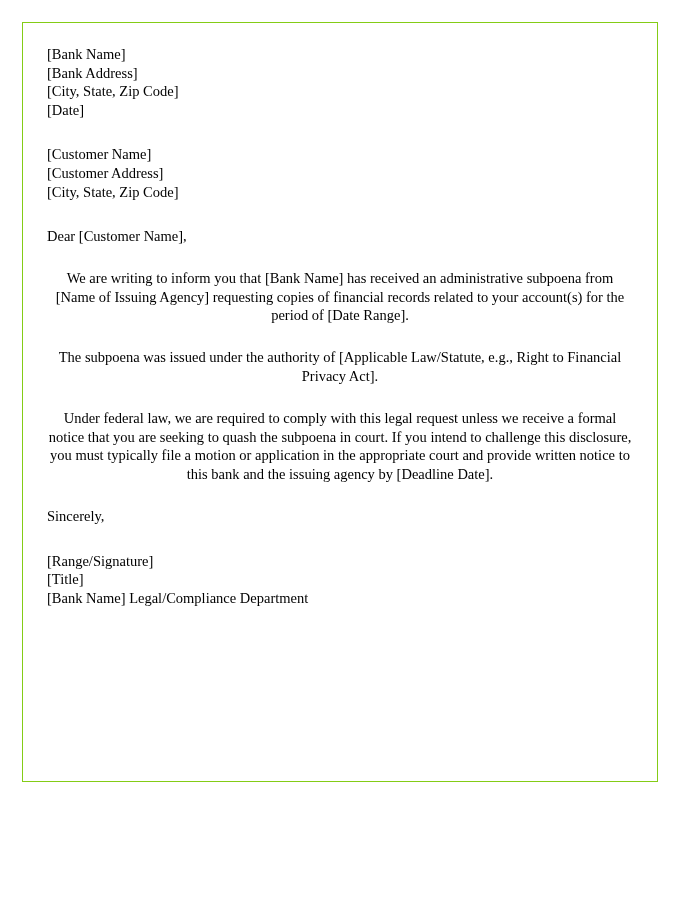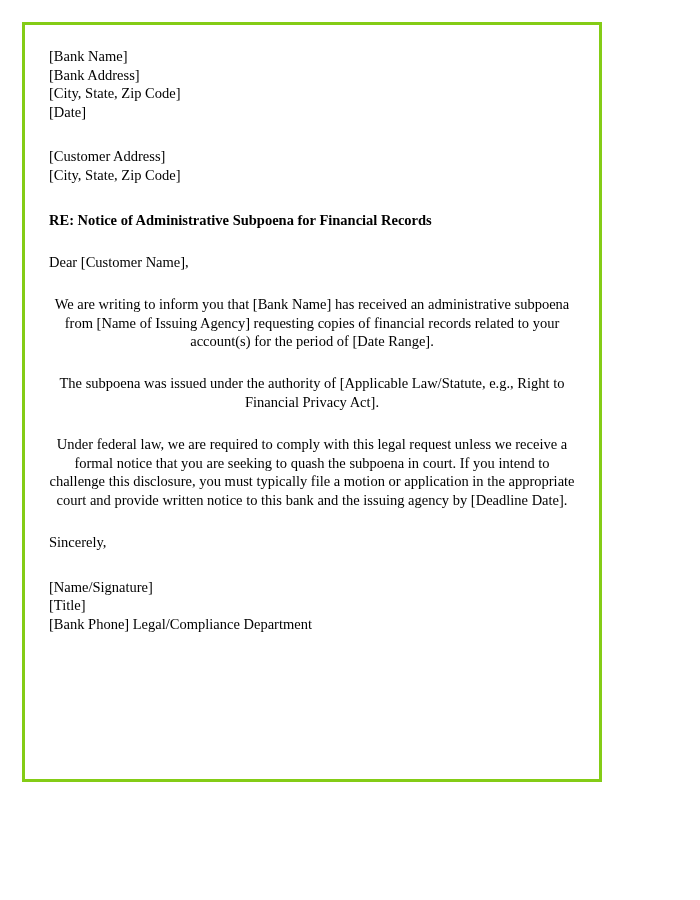--- a/index.html
+++ b/index.html
@@ -12,23 +12,23 @@
     height: 900px;
     font-family: "Liberation Serif", "DejaVu Serif", serif;
     color: #000000;
     -webkit-font-smoothing: antialiased;
   }
 
   .page-frame {
     position: absolute;
     left: 22px;
     top: 22px;
-    width: 580px;
+    width: 636px;
     height: 760px;
-    border: 3px solid #84cc16;
+    border: 1px solid #84cc16;
     box-sizing: border-box;
     background: #ffffff;
     overflow: hidden;
   }
 
   .letter-body {
     padding: 22px 24px 0 24px;
   }
 
   .addr-block {
@@ -82,34 +82,34 @@
   <div class="letter-body">
 
     <div class="addr-block">
       <div class="addr-line">[Bank Name]</div>
       <div class="addr-line">[Bank Address]</div>
       <div class="addr-line">[City, State, Zip Code]</div>
       <div class="addr-line">[Date]</div>
     </div>
 
     <div class="addr-block">
+      <div class="addr-line">[Customer Name]</div>
       <div class="addr-line">[Customer Address]</div>
       <div class="addr-line">[City, State, Zip Code]</div>
     </div>
 
-    <div class="re-line">RE: Notice of Administrative Subpoena for Financial Records</div>
 
     <div class="salutation">Dear [Customer Name],</div>
 
     <p class="para">We are writing to inform you that [Bank Name] has received an administrative subpoena from [Name of Issuing Agency] requesting copies of financial records related to your account(s) for the period of [Date Range].</p>
     <p class="para">The subpoena was issued under the authority of [Applicable Law/Statute, e.g., Right to Financial Privacy Act].</p>
     <p class="para">Under federal law, we are required to comply with this legal request unless we receive a formal notice that you are seeking to quash the subpoena in court. If you intend to challenge this disclosure, you must typically file a motion or application in the appropriate court and provide written notice to this bank and the issuing agency by [Deadline Date].</p>
 
     <div class="closing">Sincerely,</div>
 
     <div class="sign-block">
-      <div class="sign-line">[Name/Signature]</div>
+      <div class="sign-line">[Range/Signature]</div>
       <div class="sign-line">[Title]</div>
-      <div class="sign-line">[Bank Phone] Legal/Compliance Department</div>
+      <div class="sign-line">[Bank Name] Legal/Compliance Department</div>
     </div>
 
   </div>
 </div>
 
 </body></html>

